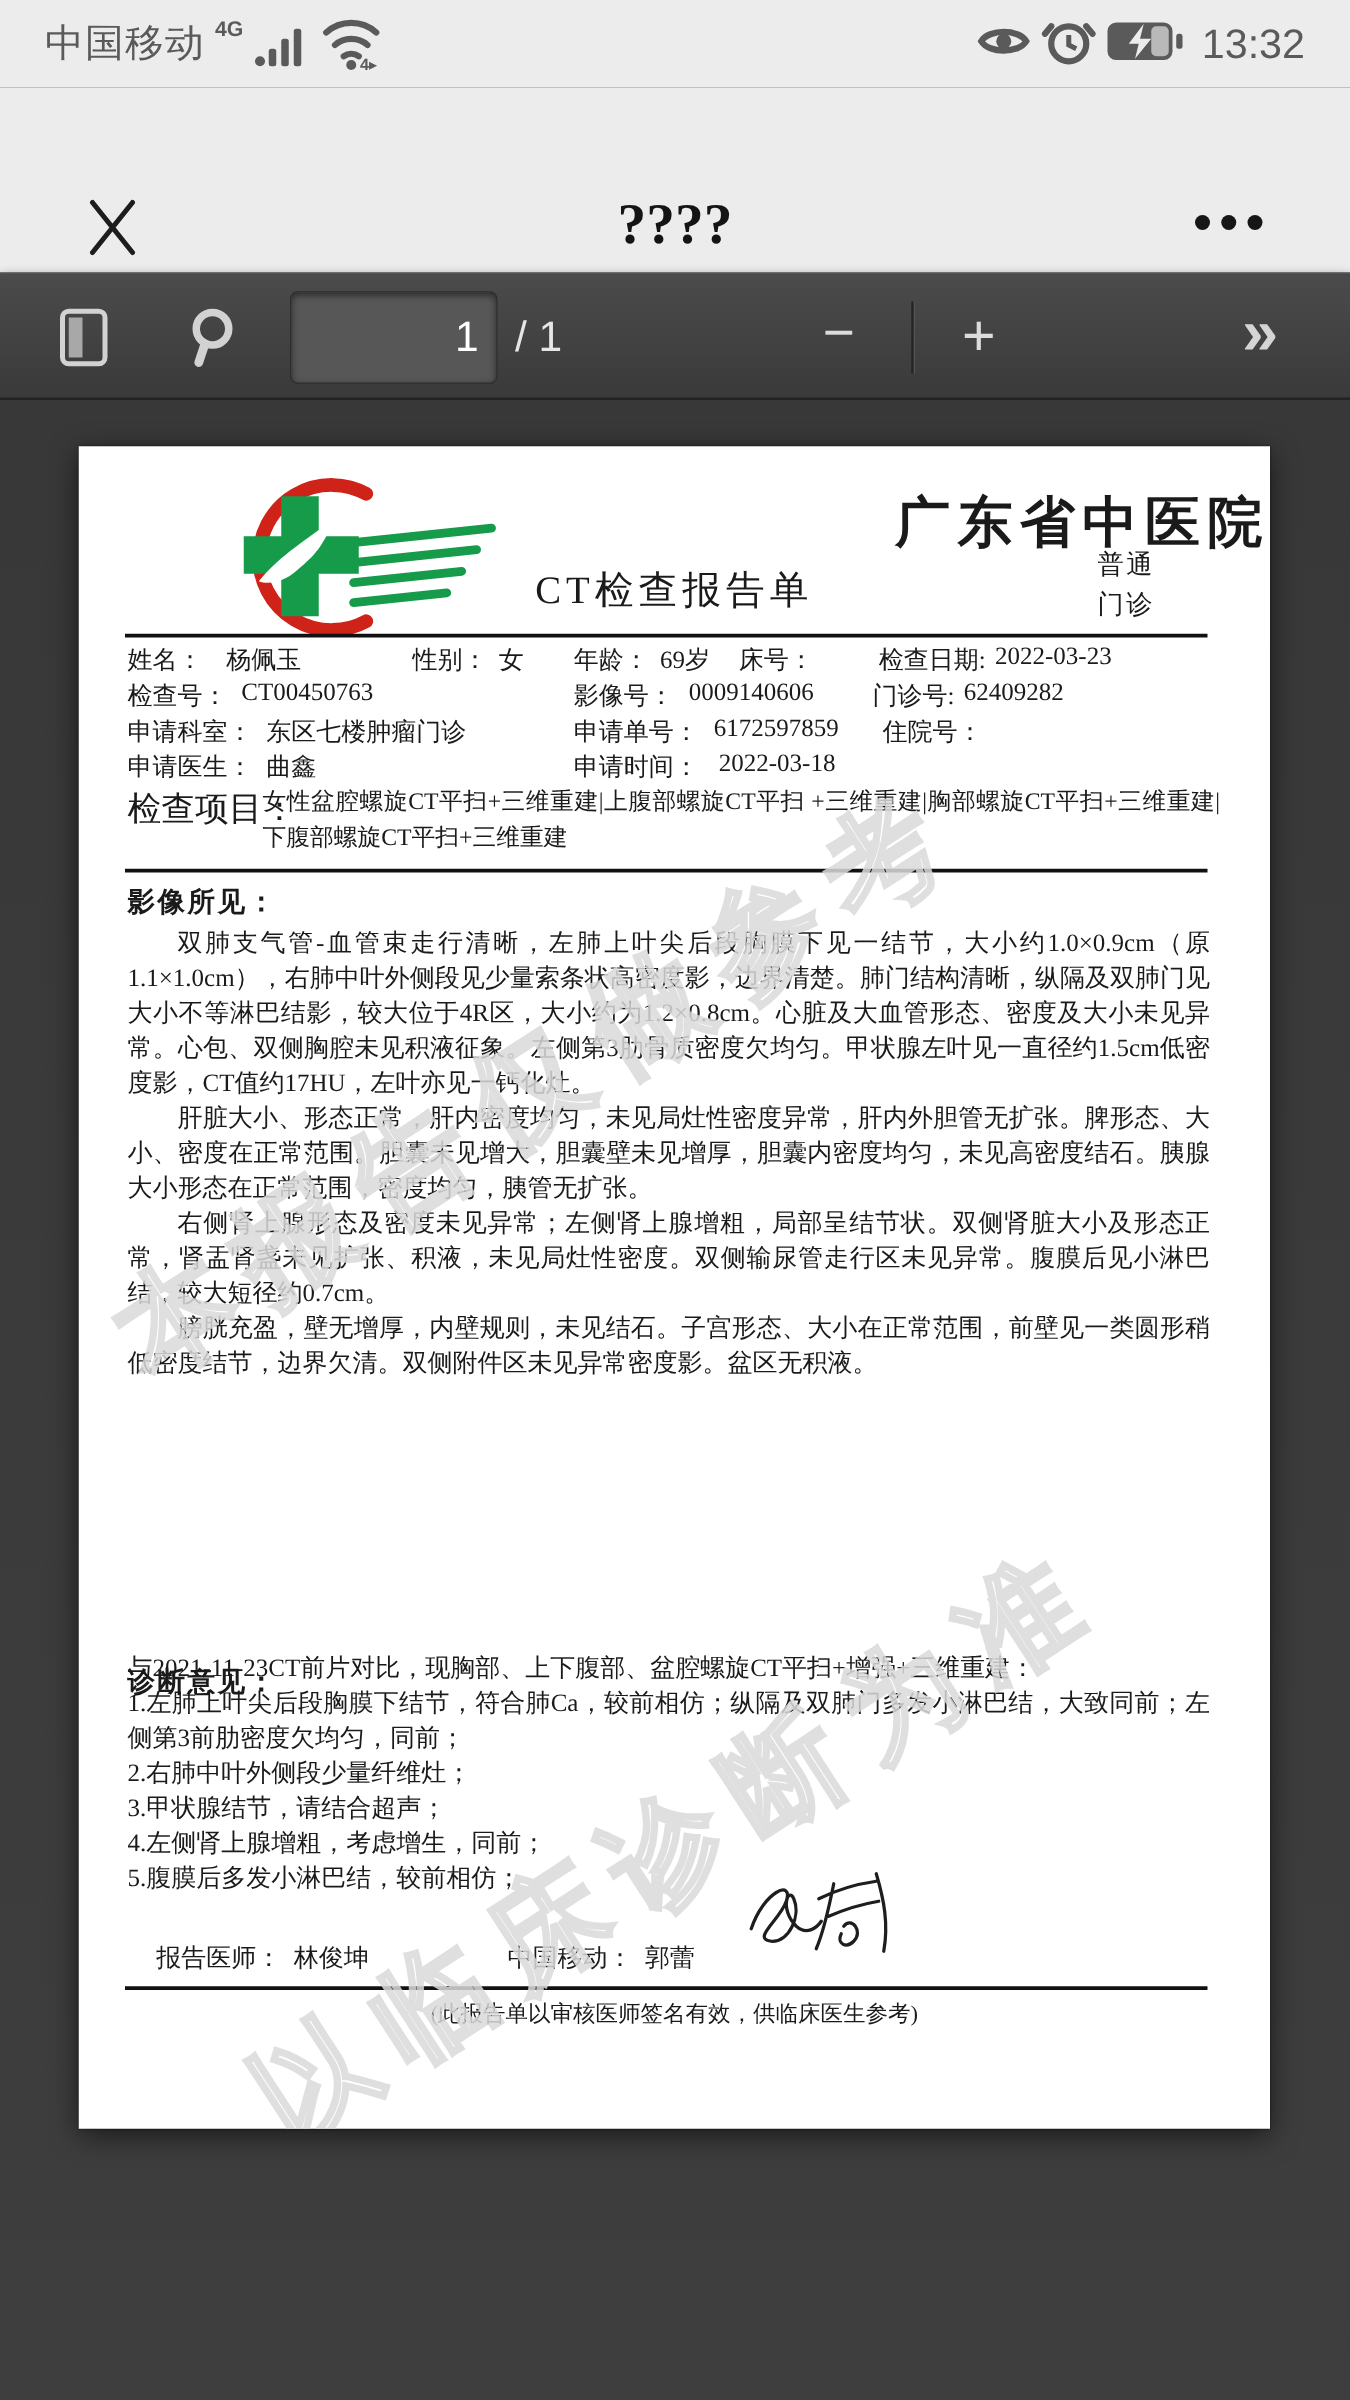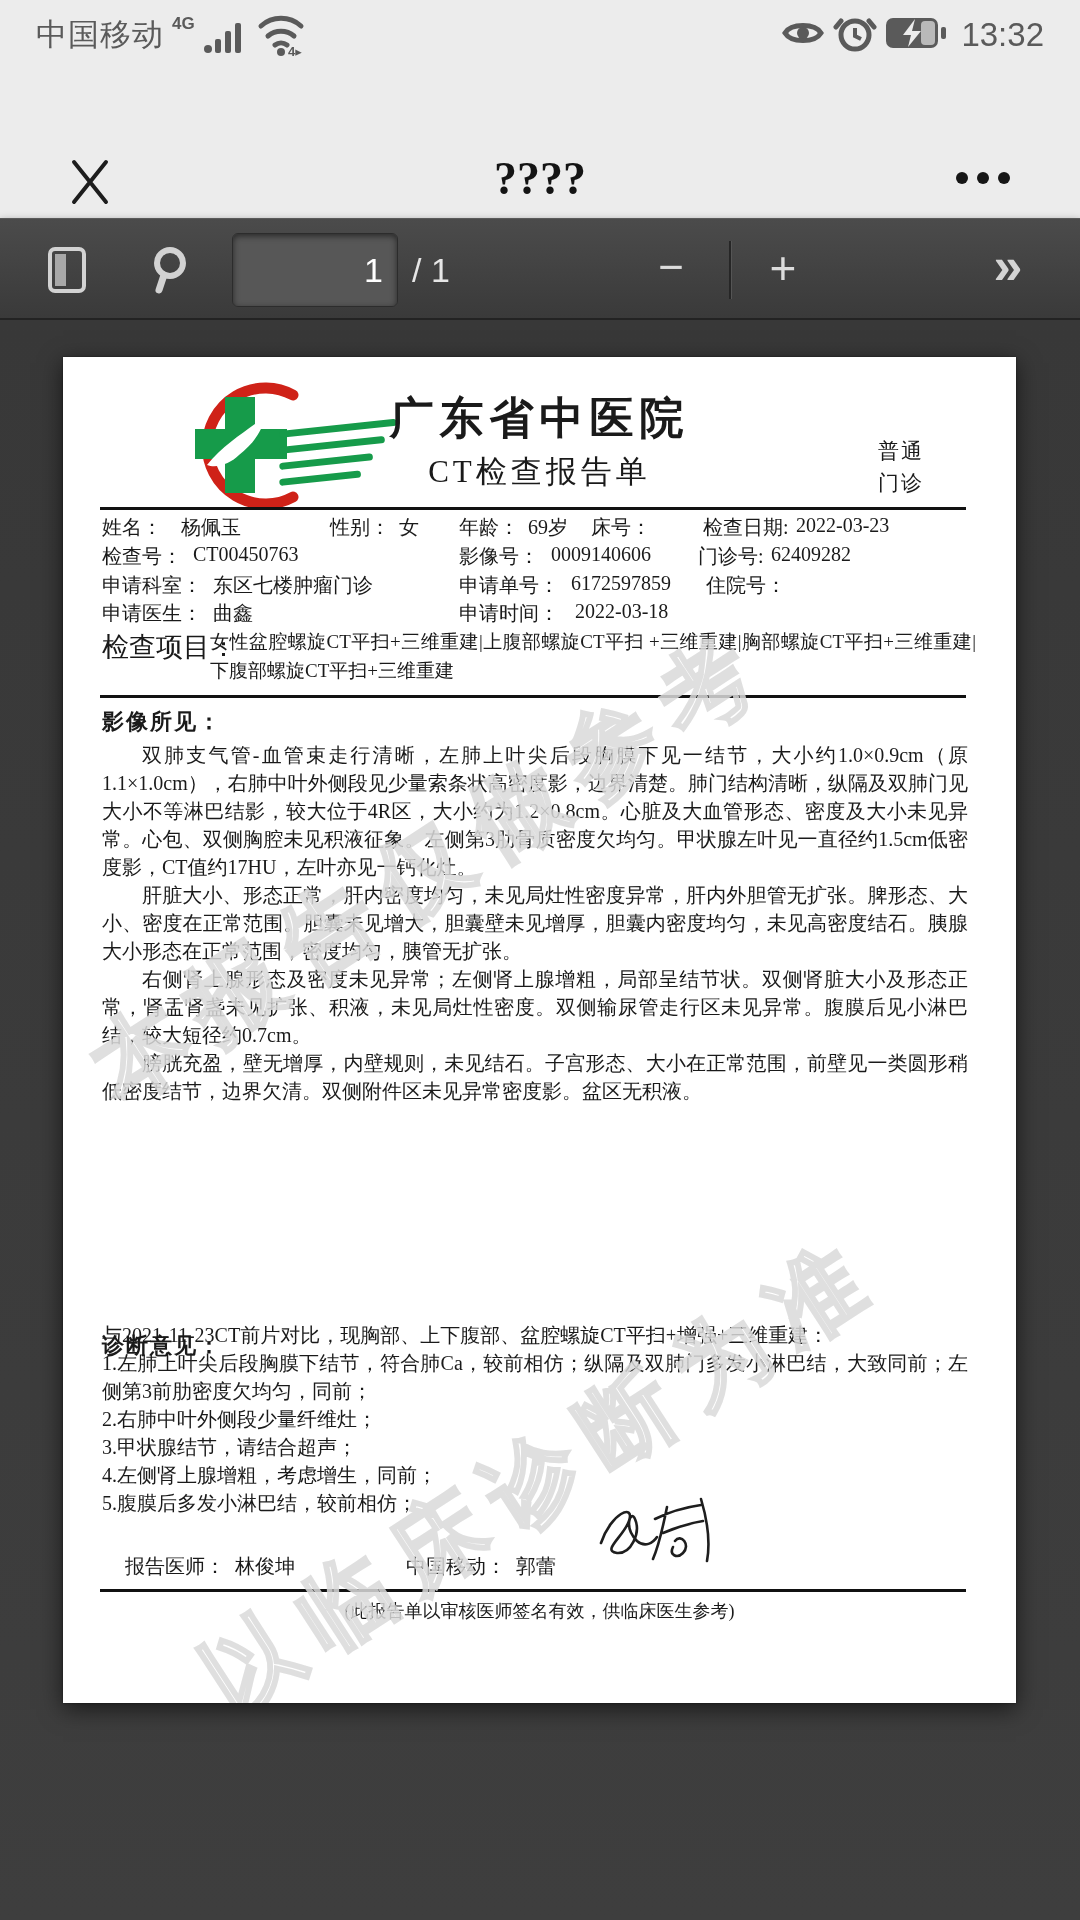--- a/index.html
+++ b/index.html
@@ -55,21 +55,21 @@
 
   
   .wm { position:absolute; font-size:92px; font-weight:bold; letter-spacing:20px; white-space:nowrap;
     color:transparent; -webkit-text-stroke:3px #dadada; opacity:.85; pointer-events:none; z-index:5;
     font-family:"Liberation Sans",sans-serif; }
   .wm1 { left:40px; top:660px; transform:rotate(-33deg); transform-origin:0 50%; }
   .wm2 { left:150px; top:1270px; transform:rotate(-33deg); transform-origin:0 50%; }
 
   .hline { position:absolute; left:37px; width:866px; height:3px; background:#111; }
 
-  .hosp-title { position:absolute; left:0; right:0; top:32px; text-align:center; font-size:44px;
+  .hosp-title { position:absolute; left:0; right:0; top:32px; text-align:right; font-size:44px;
     font-weight:bold; letter-spacing:6px; }
   .report-title { position:absolute; left:0; right:0; top:94px; text-align:center; font-size:31px;
     letter-spacing:4px; }
   .tag { position:absolute; left:815px; font-size:21px; letter-spacing:2px; }
 
   .irow { position:absolute; left:0; width:953px; height:28px; font-size:20px; }
   .irow span { position:absolute; white-space:nowrap; }
   .items-text { position:absolute; left:147px; top:270px; width:766px; font-size:19px;
     line-height:29px; text-align:justify; }
   .items-label { position:absolute; left:39px; top:272px; font-size:27px; }

